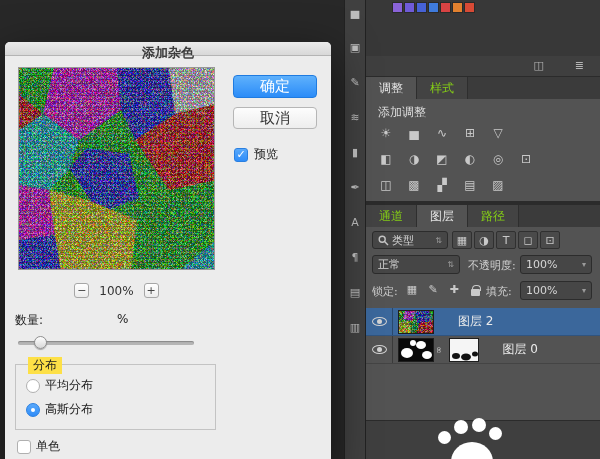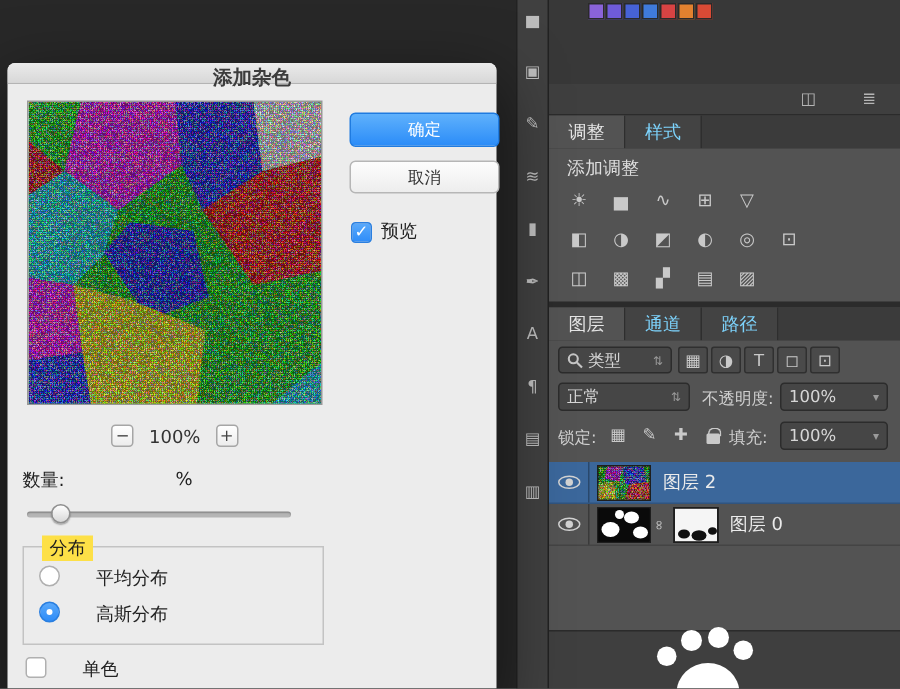--- a/index.html
+++ b/index.html
@@ -14,21 +14,21 @@
   .dock-ico{height:14px;width:16px;display:flex;align-items:center;justify-content:center;
     color:#bdbdbd;font-size:11px;line-height:1;cursor:pointer}
 
   
   .panels{position:absolute;left:366px;top:0;width:234px;height:459px;background:#383838}
   .sw-row{position:absolute;left:26px;top:2px;display:flex;gap:1px}
   .sw{width:11px;height:11px;border:1px solid #2a2a2a}
   .adj-header{position:absolute;left:0;top:56px;width:234px;height:21px;background:#3f3f3f;border-bottom:1px solid #2b2b2b}
   .hdr-ico{position:absolute;top:3px;color:#b5b5b5;font-size:11px;cursor:pointer}
   .tabs{position:absolute;left:0;width:234px;height:22px;background:#3b3b3b;display:flex;align-items:stretch}
-  .tab{padding:0 13px;line-height:22px;font-size:12px;color:#7dd3fc;background:#434343;border-right:1px solid #2e2e2e;cursor:pointer;white-space:nowrap}
+  .tab{padding:0 13px;line-height:22px;font-size:12px;color:#84cc16;background:#434343;border-right:1px solid #2e2e2e;cursor:pointer;white-space:nowrap}
   .tab.active{background:#535353;color:#e5e5e5}
   .tab-fill{flex:1;background:#3b3b3b}
   .adj-body{position:absolute;left:0;top:99px;width:234px;height:114px;background:#535353}
   .add-label{position:absolute;left:12px;top:5px;color:#dedede;font-size:12px}
   .adj-row{position:absolute;left:8px;display:flex;gap:4px}
   .adj-ico{width:24px;height:20px;display:flex;align-items:center;justify-content:center;color:#c9c9c9;font-size:12px;cursor:pointer}
   .gap-dark{position:absolute;left:0;top:201px;width:234px;height:4px;background:#2b2b2b}
   .lay-body{position:absolute;left:0;top:227px;width:234px;height:232px;background:#535353}
   .combo{position:absolute;height:19px;background:#464646;border:1px solid #2c2c2c;border-radius:3px;
     display:flex;align-items:center;padding:0 5px;color:#d6d6d6;font-size:11px;cursor:pointer}
@@ -40,21 +40,21 @@
   .lockicons{position:absolute;left:38px;top:54px;display:flex;gap:5px}
   .lico{width:16px;height:16px;display:flex;align-items:center;justify-content:center;color:#c9c9c9;font-size:11px;cursor:pointer}
   .lockshape{position:relative;width:9px;height:7px;background:#c9c9c9;border-radius:1px;display:inline-block;margin-top:6px}
   .lockshape::before{content:"";position:absolute;left:1px;top:-4px;width:7px;height:5px;border:1.5px solid #c9c9c9;border-bottom:none;border-radius:4px 4px 0 0}
   .lrows{position:absolute;left:0;top:81px;width:234px}
   .lrow{display:flex;align-items:center;height:28px;border-bottom:1px solid rgba(0,0,0,.18);cursor:pointer}
   .eyecell{width:27px;height:100%;display:flex;align-items:center;justify-content:center;border-right:1px solid rgba(0,0,0,.3)}
   .eye{display:inline-block;width:15px;height:9px;border:1px solid #d2d2d2;border-radius:50%;position:relative;cursor:pointer}
   .eye::after{content:"";position:absolute;left:50%;top:50%;width:5px;height:5px;margin:-2.5px 0 0 -2.5px;background:#d2d2d2;border-radius:50%}
   .thumb{border:1px solid #1e1e1e;margin-left:5px;flex:none;background:#000}
-  .lname{margin-left:8px;color:#ebebeb;font-size:12px;white-space:nowrap}
+  .lname{margin-left:24px;color:#ebebeb;font-size:12px;white-space:nowrap}
   .masklink{color:#c5c5c5;font-size:9px;transform:rotate(90deg);display:inline-block;margin:0 1px}
   .panel-bottom{position:absolute;left:0;top:193px;width:234px;height:39px;background:#3f3f3f;border-top:1px solid #2b2b2b}
   .paw{position:absolute;left:70px;top:190px;width:78px;height:60px}
   .paw i{position:absolute;background:#fff;border-radius:50%}
 
   
   .dialog{position:absolute;left:5px;top:42px;width:326px;height:424px;background:#ececec;
     border-radius:5px 5px 0 0;box-shadow:0 14px 45px rgba(0,0,0,.55);color:#222}
   .titlebar{height:14px;background:linear-gradient(#ebebeb,#d8d8d8);border-bottom:1px solid #b4b4b4;
     border-radius:5px 5px 0 0;text-align:center;line-height:22px;font-size:13px;font-weight:bold;color:#3c3c3c}
@@ -66,29 +66,29 @@
   .amount-label{position:absolute;left:10px;top:270px;font-size:12px;color:#1e1e1e}
   .amount-input{position:absolute;left:46px;top:266px;width:58px;height:21px;border:1px solid #9b9b9b;background:#fff;
     font-size:12px;padding:2px 4px;font-family:"DejaVu Sans","Liberation Sans",sans-serif;color:#111}
   .amount-unit{position:absolute;left:112px;top:270px;font-size:12px}
   .slider-track{position:absolute;left:13px;top:299px;width:176px;height:4px;background:#b5b5b5;border-radius:2px;
     box-shadow:inset 0 1px 1px rgba(0,0,0,.25);cursor:pointer}
   .slider-knob{position:absolute;left:16px;top:-5px;width:13px;height:13px;border-radius:50%;
     background:linear-gradient(#fefefe,#d8d8d8);border:1px solid #8f8f8f;box-shadow:0 1px 1px rgba(0,0,0,.3);cursor:pointer}
   .groupbox{position:absolute;left:10px;top:322px;width:201px;height:66px;border:1px solid #c3c3c3}
   .legend{position:absolute;left:12px;top:-8px;background:#fde047;padding:0 5px;font-size:12px;color:#1e1e1e}
-  .radiorow{position:absolute;left:10px;display:flex;align-items:flex-start;gap:24px}
+  .radiorow{position:absolute;left:10px;display:flex;align-items:center;gap:5px}
   .radio{width:14px;height:14px;border-radius:50%;border:1px solid #b0b0b0;background:#fff;cursor:pointer;position:relative;flex:none}
   .radio.checked{background:linear-gradient(#5aa9fb,#2e8cf8);border-color:#2a7fe0}
   .radio.checked::after{content:"";position:absolute;left:4px;top:4px;width:4px;height:4px;border-radius:50%;background:#fff}
   .check{width:14px;height:14px;border-radius:3px;border:1px solid #b0b0b0;background:#fff;cursor:pointer;flex:none;
     display:flex;align-items:center;justify-content:center;font-size:11px;color:#fff;line-height:1}
   .check.checked{background:linear-gradient(#59a9fb,#2f8df9);border-color:#2a7fe0}
-  .btn{position:absolute;left:228px;width:100px;border-radius:4px;display:flex;align-items:center;justify-content:center;
-    font-size:11px;cursor:pointer}
+  .btn{position:absolute;left:228px;width:84px;border-radius:4px;display:flex;align-items:center;justify-content:center;
+    font-size:15px;cursor:pointer}
   .btn-ok{top:33px;height:23px;background:linear-gradient(#5fb1fc,#2b8cf8);border:1px solid #1f7be0;color:#fff}
   .btn-cancel{top:65px;height:22px;background:linear-gradient(#fdfdfd,#ededed);border:1px solid #b6b6b6;color:#333}
   .previewrow{position:absolute;left:229px;top:104px;display:flex;align-items:center;gap:6px;font-size:12px}
   .mini-thumb svg, .preview svg{display:block}
 </style>
 </head>
 <body>
 
 <div class="stage">
 
@@ -180,22 +180,22 @@
         <div class="adj-ico">◫</div>
         <div class="adj-ico">▩</div>
         <div class="adj-ico">▞</div>
         <div class="adj-ico">▤</div>
         <div class="adj-ico">▨</div>
       </div>
     </div>
     <div class="gap-dark"></div>
 
     <div class="tabs" style="top:205px">
+      <div class="tab">通道</div>
       <div class="tab active">图层</div>
-      <div class="tab">通道</div>
       <div class="tab">路径</div>
       <div class="tab-fill"></div>
     </div>
 
     <div class="lay-body">
 
       <div class="combo" style="left:6px;top:4px;width:76px;height:18px">
         <svg width="11" height="11" viewBox="0 0 11 11" style="margin-right:3px">
           <circle cx="4.2" cy="4.2" r="3" fill="none" stroke="#c5c5c5" stroke-width="1.4"></circle>
           <line x1="6.6" y1="6.6" x2="10" y2="10" stroke="#c5c5c5" stroke-width="1.4"></line>

